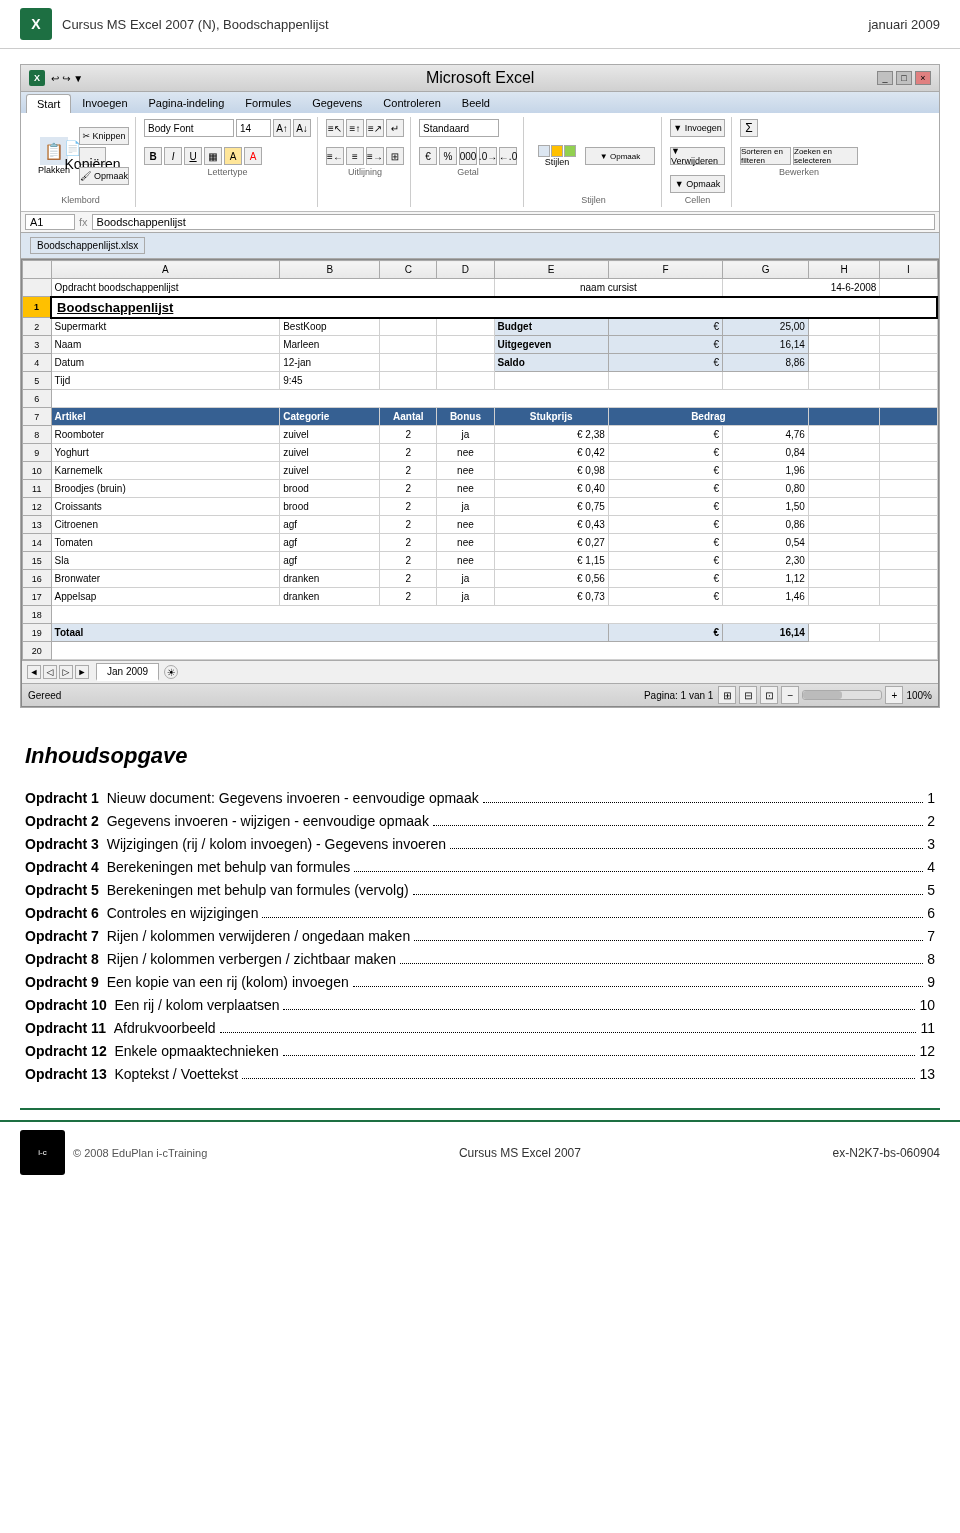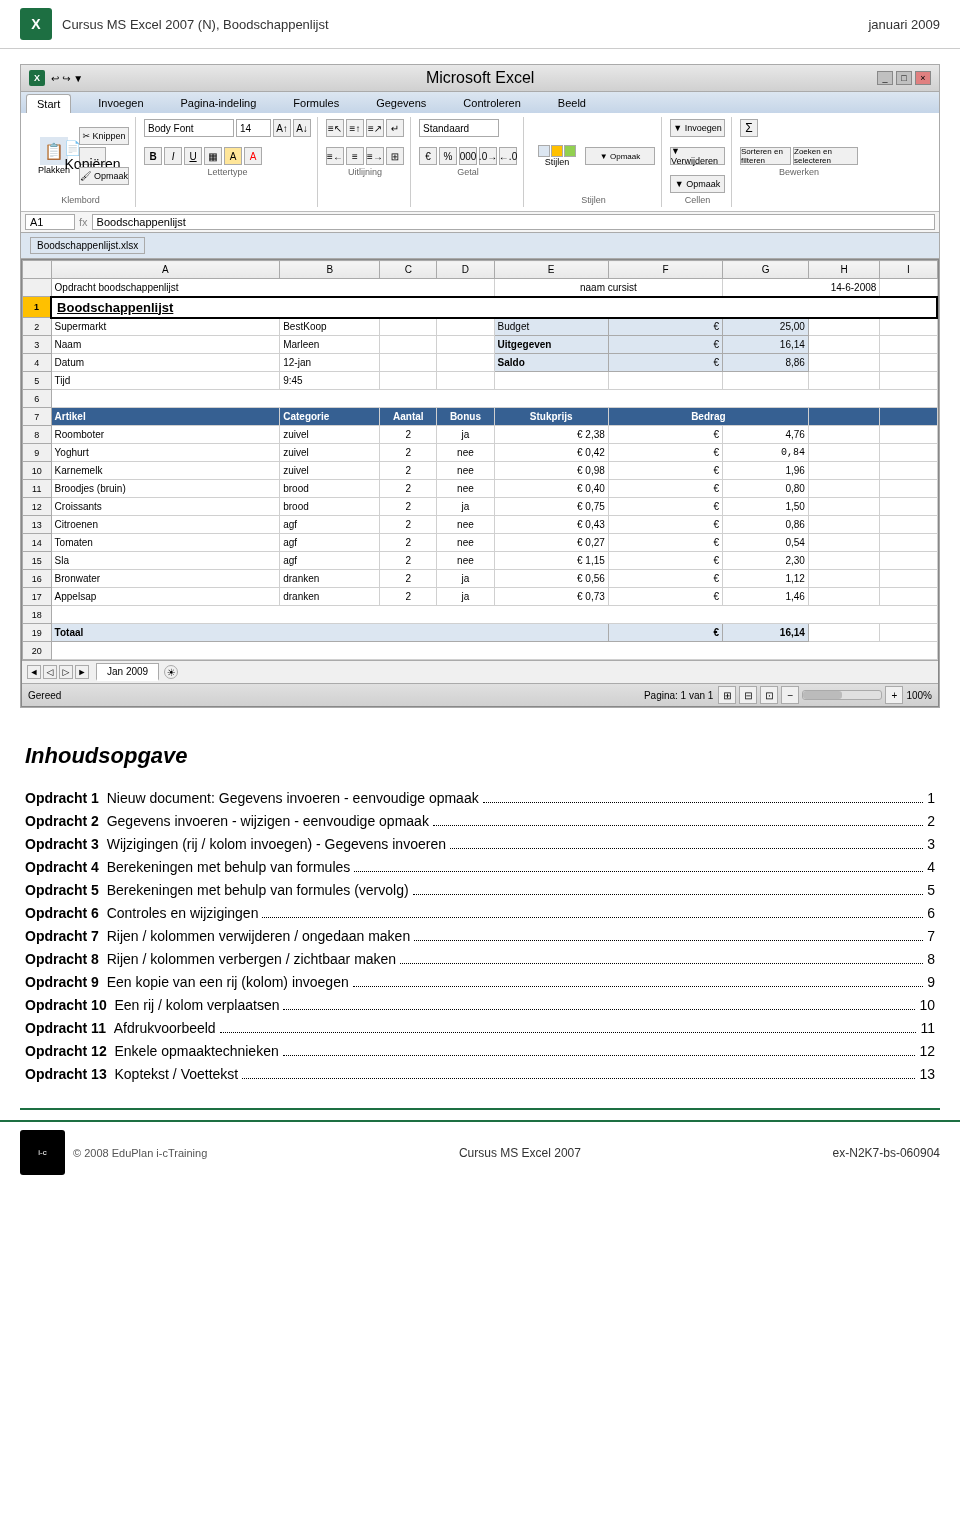--- a/index.html
+++ b/index.html
@@ -81,21 +81,21 @@
       font-size: 9px;
       display: flex;
       align-items: center;
       justify-content: center;
       cursor: pointer;
     }
     .ribbon-tabs {
       display: flex;
       background: linear-gradient(to bottom, #dce6f1, #c5d5e8);
       padding: 2px 5px 0;
-      gap: 17px;
+      gap: 1px;
     }
     .ribbon-tab {
       padding: 3px 10px;
       font-size: 11px;
       cursor: pointer;
       background: transparent;
       border-radius: 3px 3px 0 0;
     }
     .ribbon-tab.active {
       background: #fff;
@@ -544,21 +544,21 @@
           <td class="row-num" style="background:#ffc000;font-weight:bold;">1</td>
           <td colspan="9" style="font-weight:bold;font-size:13px;text-decoration:underline;border:2px solid #000;padding:2px 5px;">Boodschappenlijst</td>
         </tr>
 
         <tr>
           <td class="row-num">2</td>
           <td>Supermarkt</td>
           <td>BestKoop</td>
           <td></td>
           <td></td>
-          <td style="background:#dce6f1;font-weight:normal;border:1px solid #aaa;">Budget</td>
+          <td style="background:#dce6f1;font-weight:bold;border:1px solid #aaa;">Budget</td>
           <td style="background:#dce6f1;border:1px solid #aaa;text-align:right;">€</td>
           <td style="background:#dce6f1;border:1px solid #aaa;text-align:right;">25,00</td>
           <td></td>
           <td></td>
         </tr>
 
         <tr>
           <td class="row-num">3</td>
           <td>Naam</td>
           <td>Marleen</td>
@@ -628,21 +628,21 @@
         </tr>
 
         <tr>
           <td class="row-num">9</td>
           <td>Yoghurt</td>
           <td>zuivel</td>
           <td style="text-align:center;">2</td>
           <td style="text-align:center;">nee</td>
           <td style="text-align:right;">€  0,42</td>
           <td style="text-align:right;">€</td>
-          <td style="text-align:right;font-family:Liberation Mono, monospace;">0,84</td>
+          <td style="text-align:right;">0,84</td>
           <td></td>
           <td></td>
         </tr>
 
         <tr>
           <td class="row-num">10</td>
           <td>Karnemelk</td>
           <td>zuivel</td>
           <td style="text-align:center;">2</td>
           <td style="text-align:center;">nee</td>

